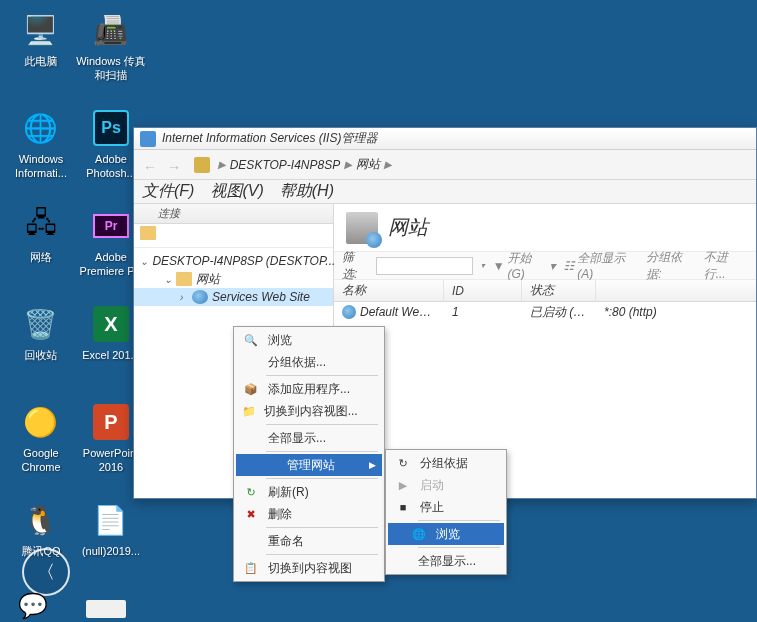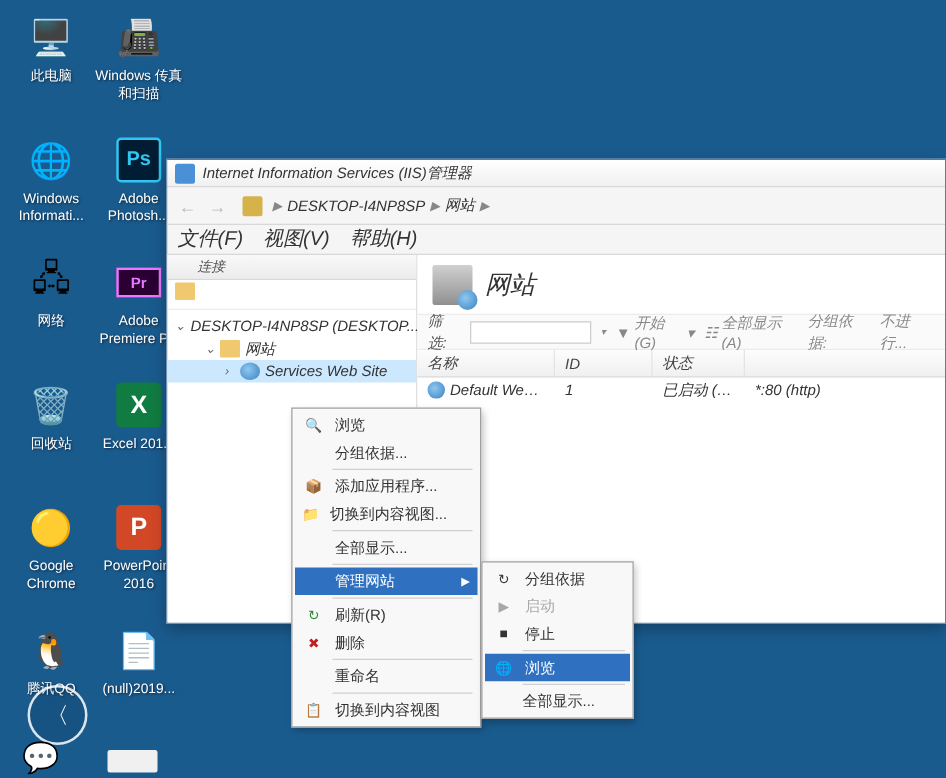--- a/index.html
+++ b/index.html
@@ -60,21 +60,21 @@
 .col-status { width: 74px; }
 .col-bind { flex: 1; }
 .list-row { display: flex; height: 20px; font-size: 12px; color: #333; align-items: center; }
 .list-row .col { padding: 0 8px; overflow: hidden; text-overflow: ellipsis; white-space: nowrap; }
 .list-row .row-ico { width: 14px; height: 14px; background: radial-gradient(circle at 40% 40%, #8ec8f0, #3a80c0); border-radius: 50%; display: inline-block; margin-right: 4px; vertical-align: middle; }
 
 
 .ctx-menu { position: absolute; background: #f8f8f8; border: 1px solid #a0a0a0; box-shadow: 2px 3px 6px rgba(0,0,0,0.25); font-size: 12px; color: #333; padding: 2px; }
 .ctx-menu .ctx-item { height: 22px; display: flex; align-items: center; padding: 0 28px 0 6px; cursor: pointer; position: relative; white-space: nowrap; }
 .ctx-menu .ctx-item .item-ico { width: 18px; height: 16px; margin-right: 8px; display: flex; align-items: center; justify-content: center; font-size: 11px; }
-.ctx-menu .ctx-item.highlight { background: #2f71c0; color: #fff; }
+.ctx-menu .ctx-item.highlight { background: #2f71c0; color: #fff; justify-content: center; }
 .ctx-menu .ctx-item .arrow { position: absolute; right: 6px; font-size: 9px; }
 .ctx-menu .sep-line { height: 1px; background: #d0d0d0; margin: 2px 4px 2px 30px; }
 .ctx-menu .disabled-item { color: #a8a8a8; }
 
 .ctx-main { left: 233px; top: 326px; width: 152px; }
 .ctx-sub { left: 385px; top: 449px; width: 122px; }
 
 
 .overlay-nav { position: absolute; left: 22px; top: 548px; width: 48px; height: 48px; border: 2px solid rgba(255,255,255,0.85); border-radius: 50%; display: flex; align-items: center; justify-content: center; color: #fff; font-size: 18px; background: rgba(0,0,0,0.08); }
 

